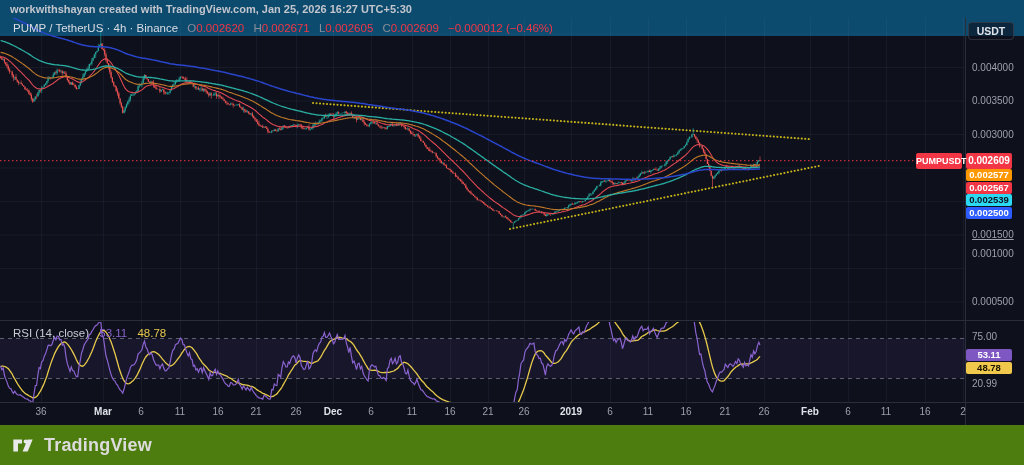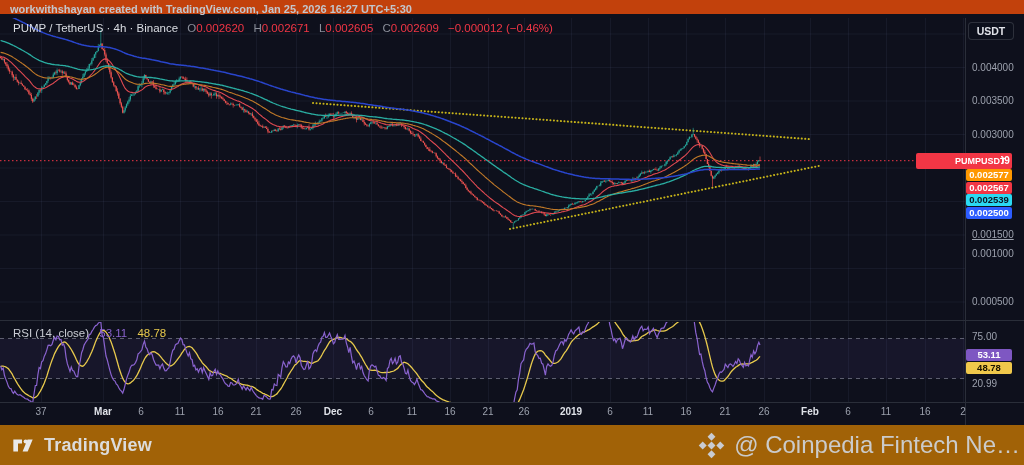--- a/index.html
+++ b/index.html
@@ -1,19 +1,19 @@
 <!DOCTYPE html>
 <html><head>
 <meta charset="utf-8">
 <style>
   html,body{margin:0;padding:0;background:#000;}
   #app{position:relative;width:1024px;height:465px;background:#0e101c;overflow:hidden;
        font-family:"Liberation Sans",sans-serif;-webkit-font-smoothing:antialiased;}
   
-  #top-bar{position:absolute;top:0;left:0;width:100%;height:14px;background:#c2410c;
+  #top-bar{position:absolute;top:0;left:0;width:100%;height:36px;background:#0c4a6e;
        color:#c3c6cd;font-size:11px;font-weight:700;line-height:18px;padding-left:10px;
        box-sizing:border-box;white-space:nowrap;}
   
   #chart-wrap{position:absolute;top:18px;left:0;width:1024px;height:407px;}
   #chart-svg{position:absolute;top:0;left:0;}
   .legend{position:absolute;left:13px;font-size:11.5px;color:#dadde3;white-space:nowrap;z-index:5;}
   #legend-row1{top:4px;}
   #legend-row2{top:19px;color:#c9ccd3;}
   .lg-letter{color:#8b8f9a;}
   .lg-item{margin-left:6px;}
@@ -24,28 +24,28 @@
   #price-axis{position:absolute;left:965px;top:0;width:75px;height:407px;z-index:4;}
   .axis-label{position:absolute;left:7px;font-size:10px;color:#9ca1ad;line-height:12px;}
   .usdt-btn{position:absolute;left:3px;top:4px;width:46px;height:18px;border:1px solid #43475298;
        border-radius:4px;background:rgba(14,16,28,.6);color:#e2e4ea;font-size:10.5px;font-weight:700;
        line-height:16px;text-align:center;padding:0;cursor:pointer;font-family:"Liberation Sans",sans-serif;}
   .badge{position:absolute;left:1px;width:46px;border-radius:2px;text-align:center;
        font-weight:700;z-index:5;}
   .badge.big{height:16px;font-size:10px;line-height:16px;}
   .badge.small{height:12px;font-size:9.5px;line-height:12px;}
   #ticker-badge{position:absolute;left:916px;width:46px;height:16px;background:#f23645;color:#fff;
-       font-size:9px;font-weight:700;line-height:16px;text-align:center;border-radius:2px;z-index:5;padding-left:39px;}
+       font-size:9px;font-weight:700;line-height:16px;text-align:center;border-radius:2px;z-index:5;}
   
   #time-axis{position:absolute;top:384px;left:0;width:1024px;height:23px;z-index:3;}
   .tick{position:absolute;top:4px;width:44px;text-align:center;font-size:10px;color:#9ca1ad;}
   .tick.major{color:#dfe2e8;font-weight:700;}
   
-  #bottom-bar{position:absolute;top:425px;left:0;width:100%;height:40px;background:#a16207;
-       display:flex;align-items:center;justify-content:space-between;padding:0 4px 0 12px;
+  #bottom-bar{position:absolute;top:425px;left:0;width:100%;height:40px;background:#4d7c0f;
+       display:flex;align-items:center;justify-content:space-between;padding:0 18px 0 12px;
        box-sizing:border-box;z-index:6;}
   .brand{display:flex;align-items:center;gap:8px;color:#dcdcdc;font-size:18px;font-weight:700;
        letter-spacing:.2px;cursor:pointer;}
   .watermark{display:flex;align-items:center;gap:9px;color:#cbcbcb;font-size:24px;white-space:nowrap;
        overflow:hidden;}
 </style>
 </head>
 <body>
 
 <div id="app">
@@ -157,21 +157,21 @@
         <div class="badge small" style="top: 163.697px; background: rgb(242, 54, 69); color: rgb(255, 255, 255);">0.002567</div>
         <div class="badge small" style="top: 176.197px; background: rgb(43, 217, 242); color: rgb(11, 19, 32);">0.002539</div>
         <div class="badge small" style="top: 188.697px; background: rgb(44, 92, 255); color: rgb(255, 255, 255);">0.002500</div>
         <div class="badge small" style="top: 330.89px; background: rgb(126, 87, 194); color: rgb(255, 255, 255);">53.11</div>
         <div class="badge small" style="top: 343.89px; background: rgb(240, 200, 75); color: rgb(26, 20, 0);">48.78</div>
       </div>
 
     <div id="ticker-badge" style="top: 134.697px;">PUMPUSDT</div>
 
     <div id="time-axis">
-        <div class="tick" style="left: 19px;">37</div>
+        <div class="tick" style="left: 19px;">36</div>
         <div class="tick major" style="left: 81px;">Mar</div>
         <div class="tick" style="left: 119px;">6</div>
         <div class="tick" style="left: 158px;">11</div>
         <div class="tick" style="left: 196px;">16</div>
         <div class="tick" style="left: 234px;">21</div>
         <div class="tick" style="left: 274px;">26</div>
         <div class="tick major" style="left: 311px;">Dec</div>
         <div class="tick" style="left: 349px;">6</div>
         <div class="tick" style="left: 390px;">11</div>
         <div class="tick" style="left: 428px;">16</div>
@@ -193,26 +193,14 @@
 
   <div id="bottom-bar">
     <div class="brand">
       <svg width="24" height="19" viewBox="0 0 36 28">
         <path d="M2 5h13v6H9v12H2z" fill="#e9e9e9"></path>
         <circle cx="20.5" cy="8" r="3.1" fill="#e9e9e9"></circle>
         <path d="M23.5 23h-7.6l7.4-18H31z" fill="#e9e9e9"></path>
       </svg>
       <span>TradingView</span>
     </div>
-    <div class="watermark">
-      <svg width="27" height="27" viewBox="-14 -14 28 28">
-        <g fill="#c9ccd2">
-          <path d="M0 -13.2 4.1 -9.1 0 -5 -4.1 -9.1Z"></path>
-          <path d="M0 5 4.1 9.1 0 13.2 -4.1 9.1Z"></path>
-          <path d="M-9.1 -4.1 -5 0 -9.1 4.1 -13.2 0Z"></path>
-          <path d="M9.1 -4.1 13.2 0 9.1 4.1 5 0Z"></path>
-          <path d="M0 -4.1 4.1 0 0 4.1 -4.1 0Z"></path>
-        </g>
-      </svg>
-      <span>@ Coinpedia Fintech Ne…</span>
-    </div>
   </div>
 </div>
 
 </body></html>

